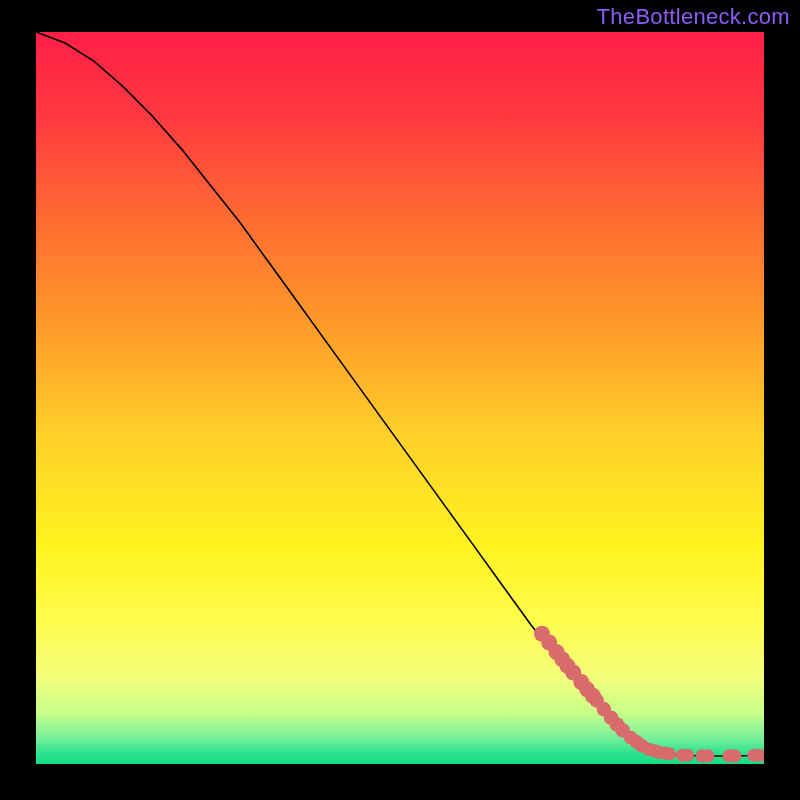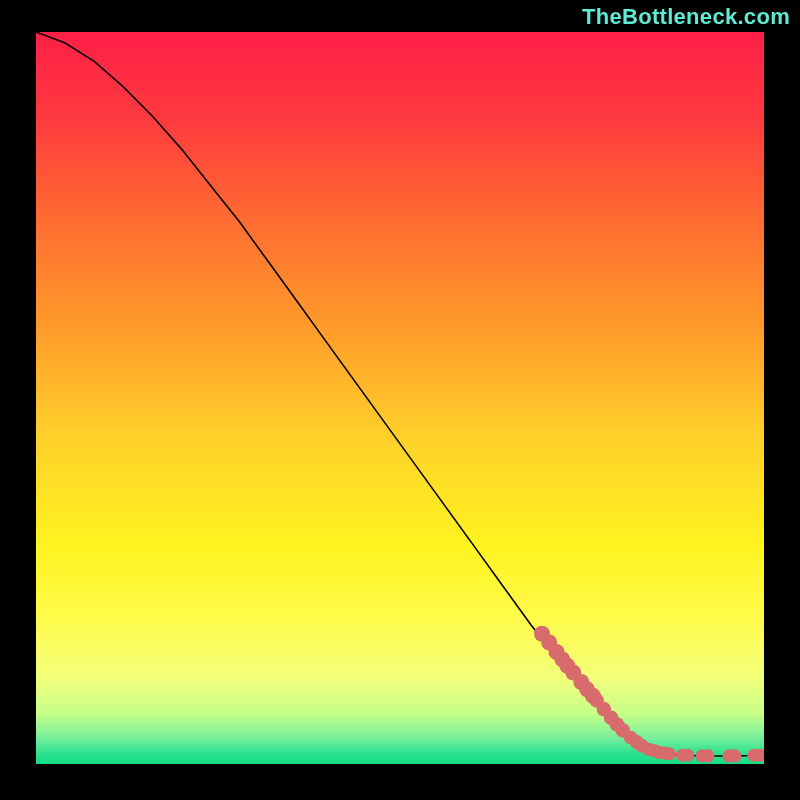--- a/index.html
+++ b/index.html
@@ -14,23 +14,23 @@
   .frame {
     position: relative;
     width: 800px;
     height: 800px;
     background: #000;
   }
   .watermark {
     position: absolute;
     top: 4px;
     right: 10px;
-    color: #5eead4;
+    color: #8b5cf6;
     font-size: 22px;
-    font-weight: 700;
+    font-weight: 400;
     letter-spacing: 0.3px;
     z-index: 5;
   }
   .plot {
     position: absolute;
     left: 36px;
     top: 32px;
     width: 728px;
     height: 732px;
   }

